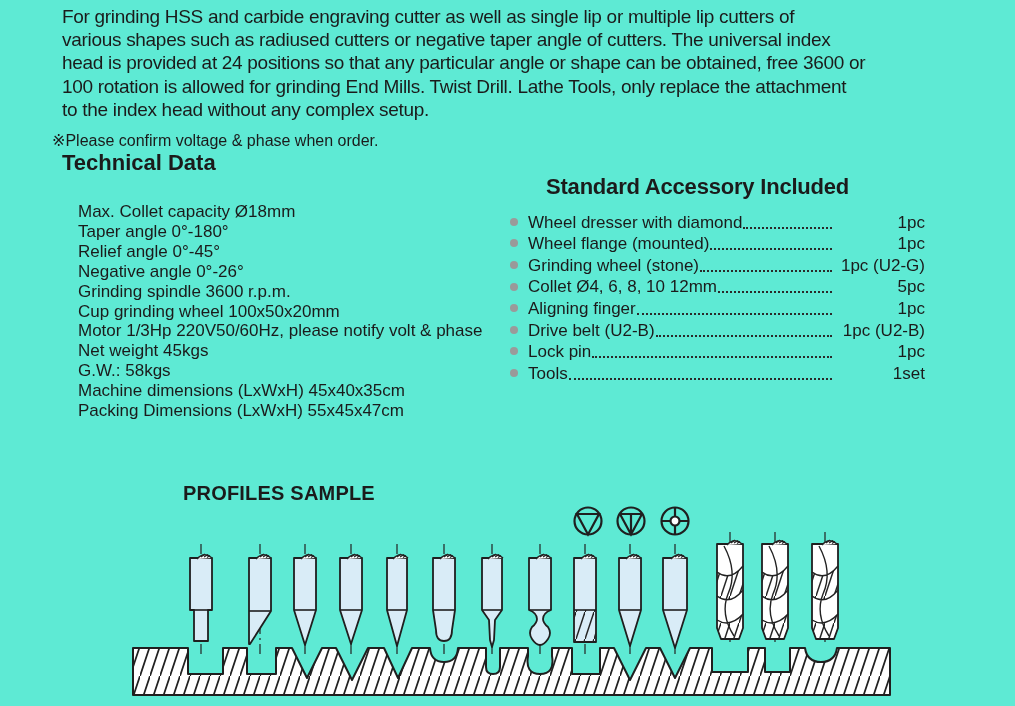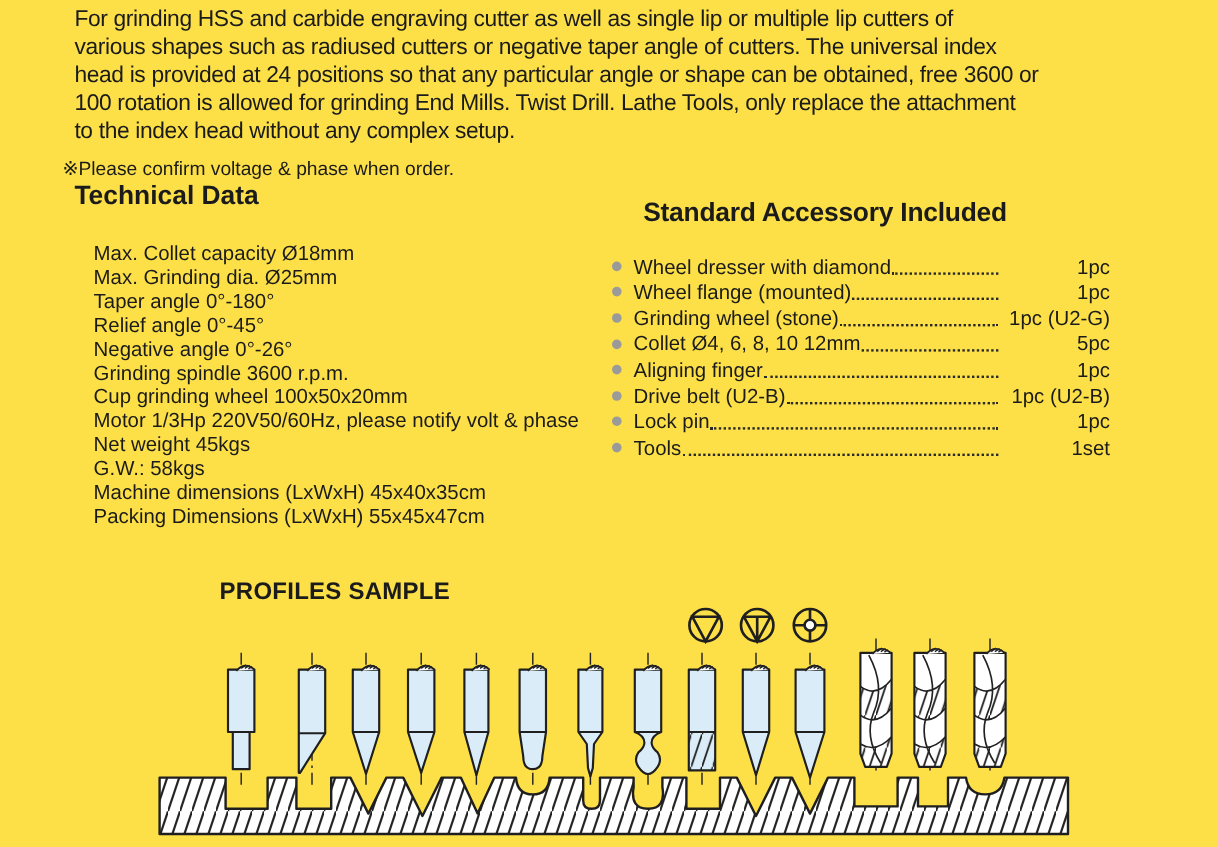--- a/index.html
+++ b/index.html
@@ -1,28 +1,28 @@
 <!DOCTYPE html>
 <html><head>
 <meta charset="utf-8">
 <style>
   html,body{margin:0;padding:0;background:#fff;}
-  .page{position:relative;width:1015px;height:706px;background:#fde047;overflow:hidden;
+  .page{position:relative;width:1015px;height:706px;background:#5eead4;overflow:hidden;
         font-family:"Liberation Sans","DejaVu Sans",sans-serif;color:#1b1b1b;}
 
   .intro{position:absolute;left:62px;top:5px;width:900px;font-size:19px;letter-spacing:-0.3px;line-height:23.2px;}
   .intro div{white-space:nowrap;}
 
   .note{position:absolute;left:52px;top:131px;font-size:16px;}
 
   .tech-title{position:absolute;left:62px;top:150px;margin:0;font-size:22px;font-weight:bold;}
   .tech-list{position:absolute;left:62px;top:186px;margin:16px;padding:0;list-style:none;
              font-size:17px;line-height:19.9px;}
 
-  .acc-title{position:absolute;left:530px;top:158px;margin:6px;font-size:22px;font-weight:bold;letter-spacing:-0.2px;}
+  .acc-title{position:absolute;left:530px;top:158px;margin:16px;font-size:22px;font-weight:bold;letter-spacing:-0.2px;}
   .acc-list{position:absolute;left:510px;top:183px;width:415px;margin-top:28px;}
   .acc-row{display:grid;grid-template-columns:18px auto 1fr 92px;align-items:end;height:21.6px;font-size:17px;}
   .acc-row .dot{width:8px;height:8px;border-radius:50%;background:#9a9a9a;align-self:center;}
   .acc-row .lab{white-space:nowrap;}
   .acc-row .leader{border-bottom:2.4px dotted #2a2a2a;margin:0 1px 4px 1px;min-width:10px;}
   .acc-row .qty{white-space:nowrap;text-align:right;}
 
   .prof-title{position:absolute;left:183px;top:479px;font-size:20px;font-weight:bold;line-height:28px;letter-spacing:0.2px;}
   .prof-title div{white-space:nowrap;}
 
@@ -42,21 +42,20 @@
     <div>head is provided at 24 positions so that any particular angle or shape can be obtained, free 3600 or</div>
     <div>100 rotation is allowed for grinding End Mills. Twist Drill. Lathe Tools, only replace the attachment</div>
     <div>to the index head without any complex setup.</div>
   </div>
 
   <div class="note">※Please confirm voltage &amp; phase when order.</div>
 
   <h2 class="tech-title">Technical Data</h2>
   <ul class="tech-list">
     <li>Max. Collet capacity Ø18mm</li>
-    <li>Max. Grinding dia. Ø25mm</li>
     <li>Taper angle 0°-180°</li>
     <li>Relief angle 0°-45°</li>
     <li>Negative angle 0°-26°</li>
     <li>Grinding spindle 3600 r.p.m.</li>
     <li>Cup grinding wheel 100x50x20mm</li>
     <li>Motor 1/3Hp 220V50/60Hz, please notify volt &amp; phase</li>
     <li>Net weight 45kgs</li>
     <li>G.W.: 58kgs</li>
     <li>Machine dimensions (LxWxH) 45x40x35cm</li>
     <li>Packing Dimensions (LxWxH) 55x45x47cm</li>

